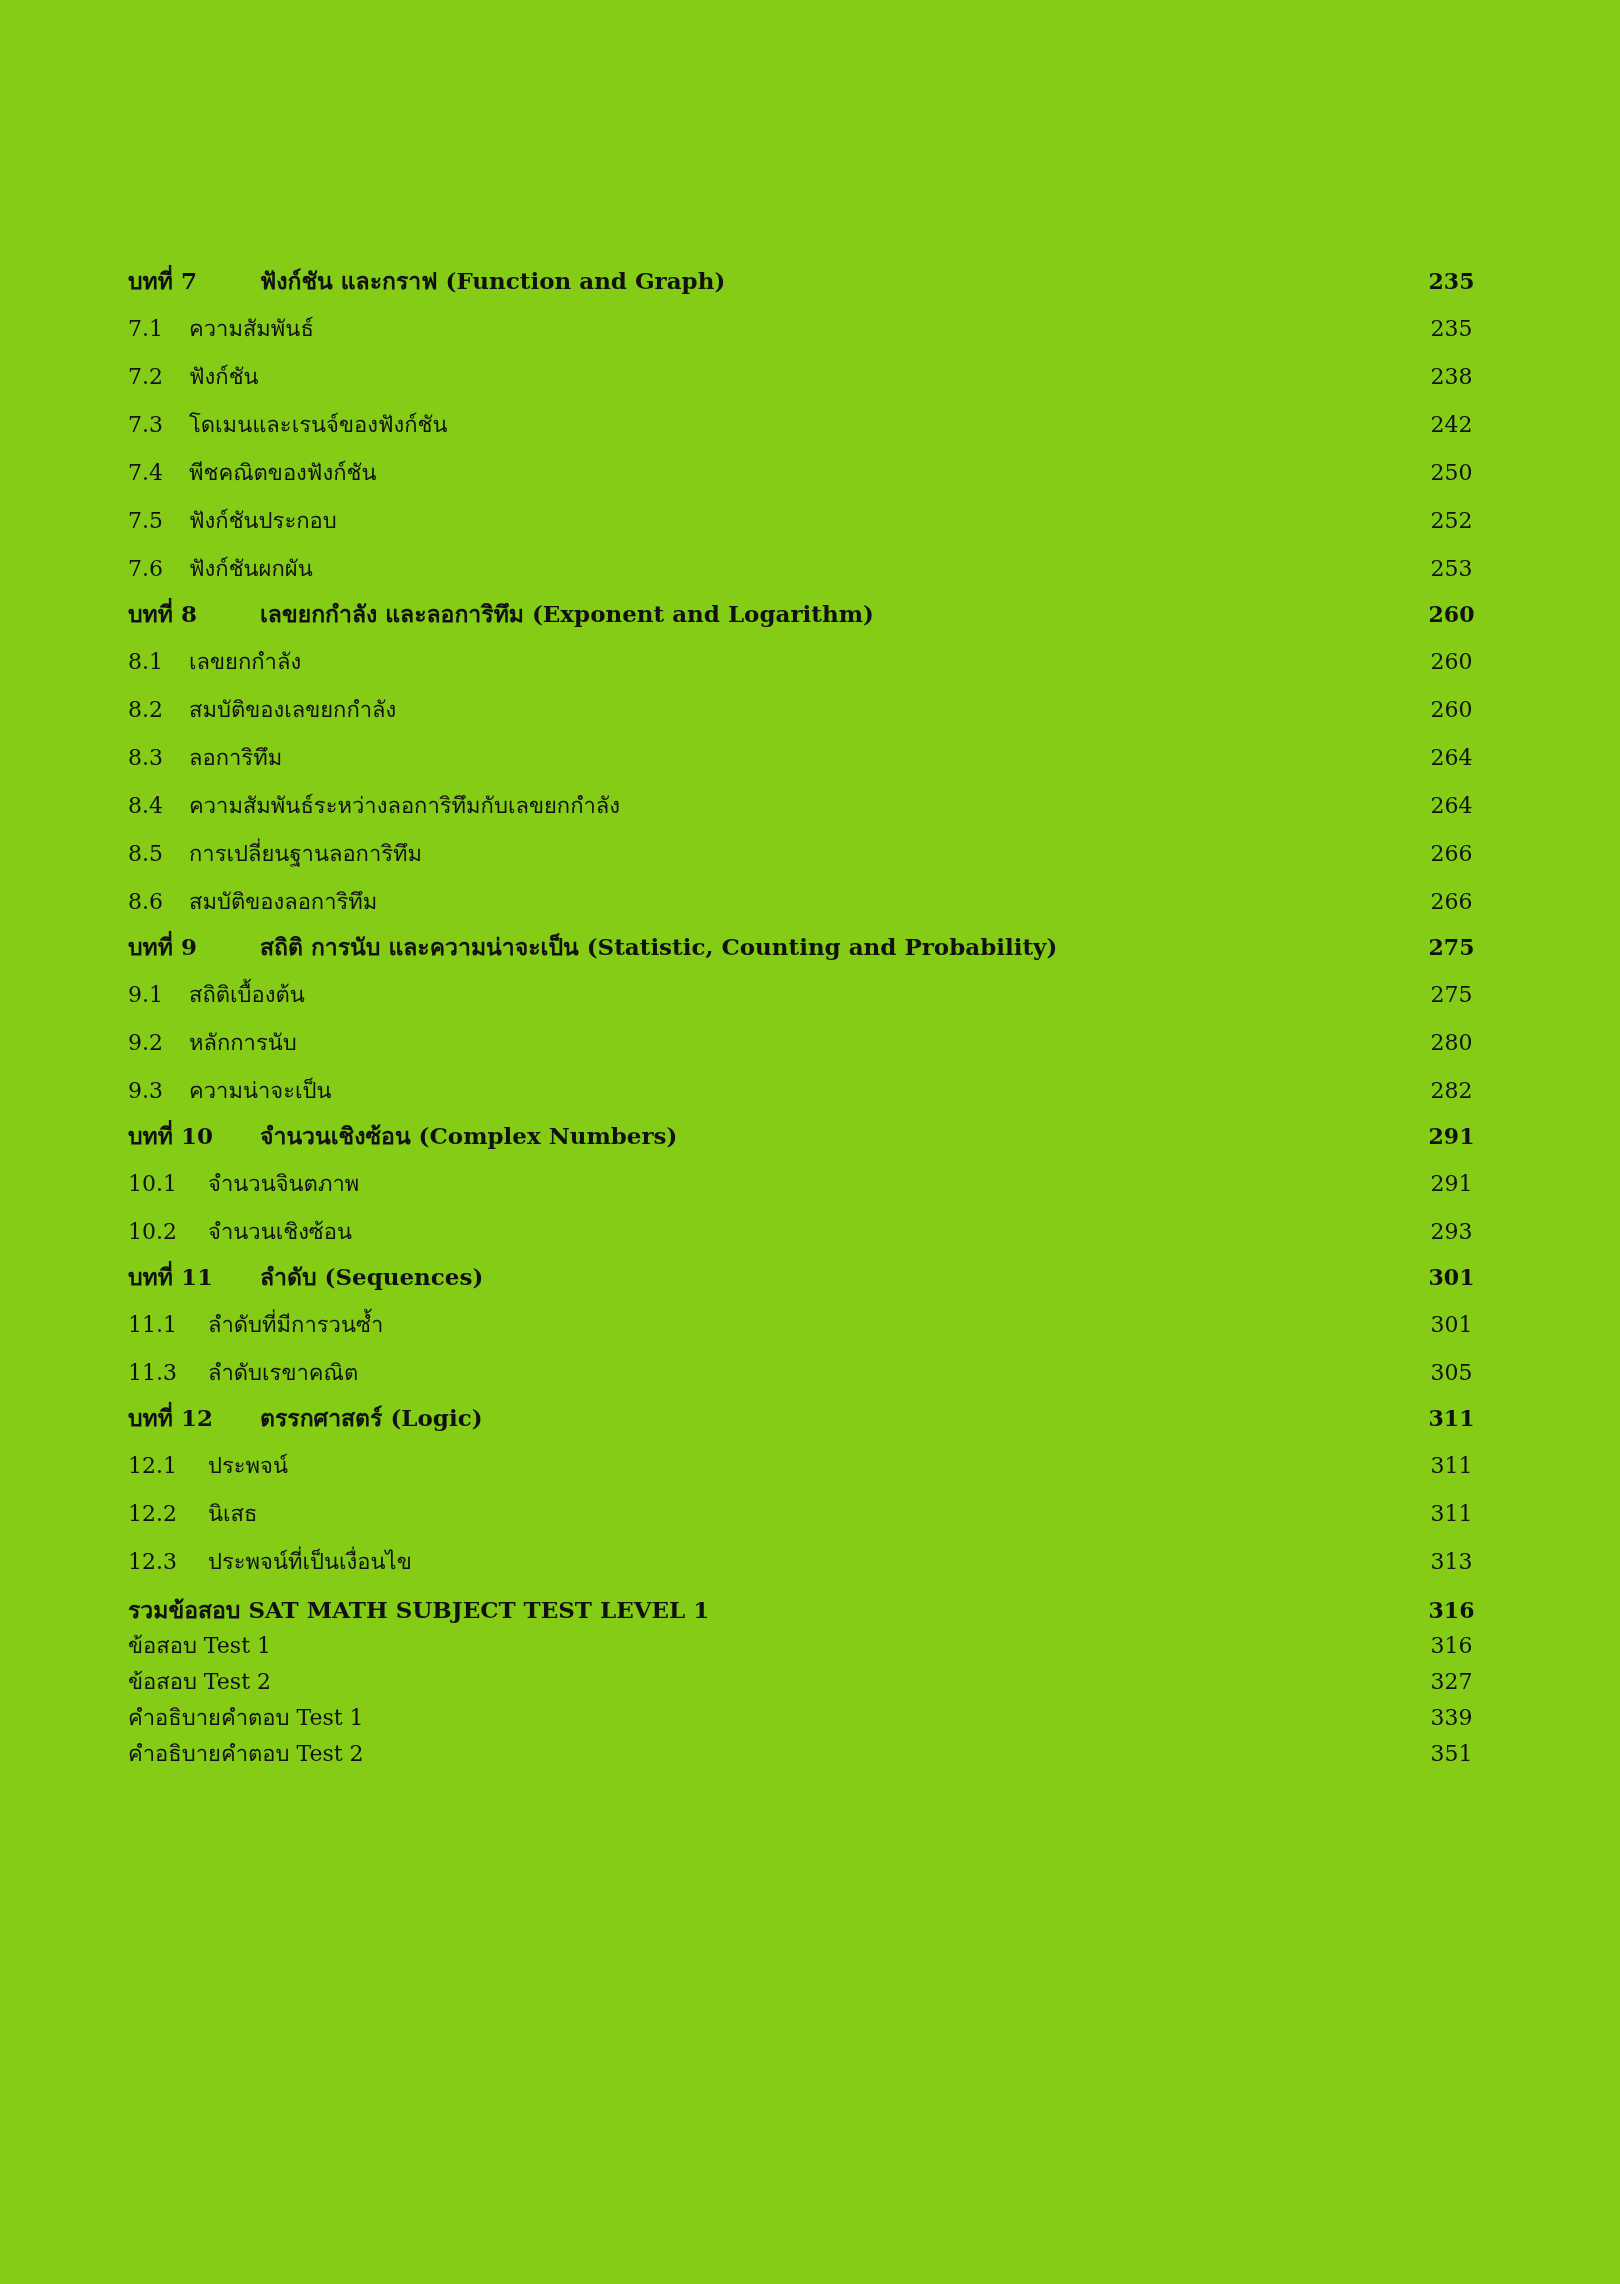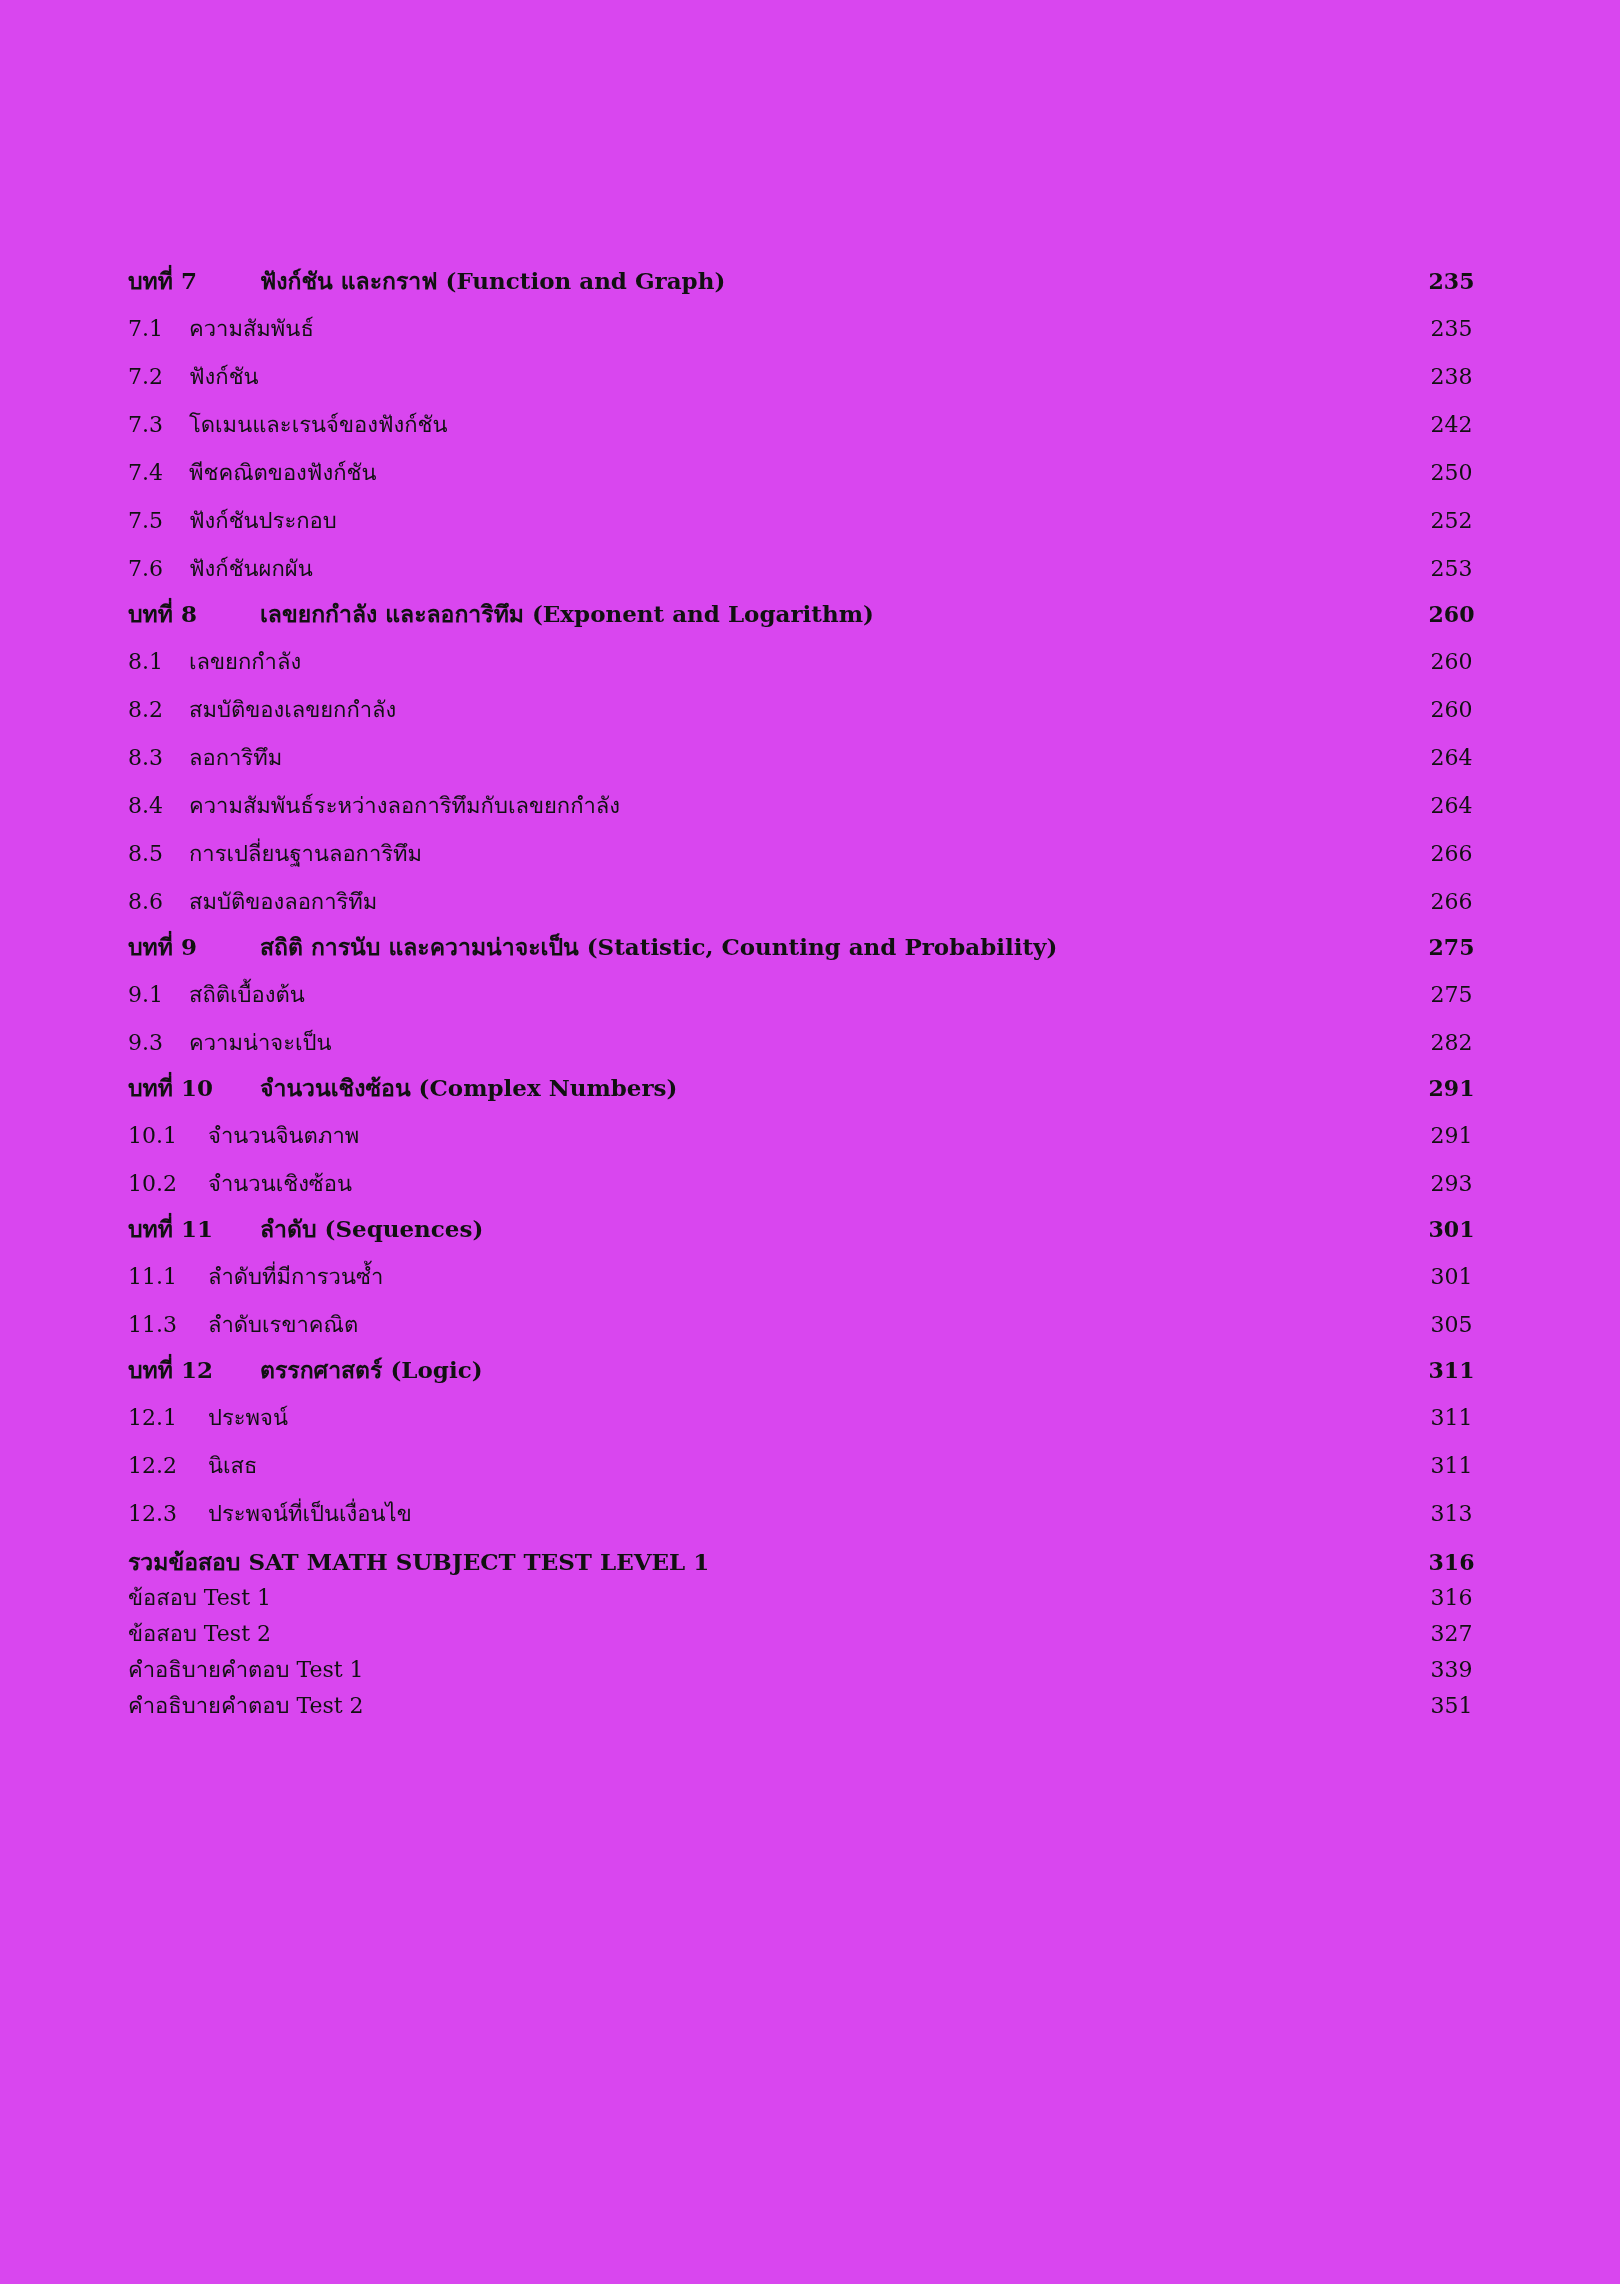--- a/index.html
+++ b/index.html
@@ -13,21 +13,21 @@
     height: 2284px;
     font-family: "DejaVu Serif", "Liberation Serif", serif;
     color: #111111;
     -webkit-font-smoothing: antialiased;
   }
 
   .page {
     position: relative;
     width: 1621px;
     height: 2284px;
-    background: #d946ef;
+    background: #84cc16;
     box-sizing: border-box;
   }
 
   .toc {
     position: absolute;
     left: 128px;
     top: 269px;
     width: 1368px;
   }
 
@@ -231,20 +231,27 @@
       </div>
       <div class="toc-row section">
         <span class="label">
           <span class="num">9.1</span>
           <span class="title">สถิติเบื้องต้น</span>
         </span>
         <span class="page-num">275</span>
       </div>
       <div class="toc-row section">
         <span class="label">
+          <span class="num">9.2</span>
+          <span class="title">หลักการนับ</span>
+        </span>
+        <span class="page-num">280</span>
+      </div>
+      <div class="toc-row section">
+        <span class="label">
           <span class="num">9.3</span>
           <span class="title">ความน่าจะเป็น</span>
         </span>
         <span class="page-num">282</span>
       </div>
       <div class="toc-row chapter">
         <span class="label">
           <span class="num">บทที่ 10</span>
           <span class="title">จำนวนเชิงซ้อน (Complex Numbers)</span>
         </span>

